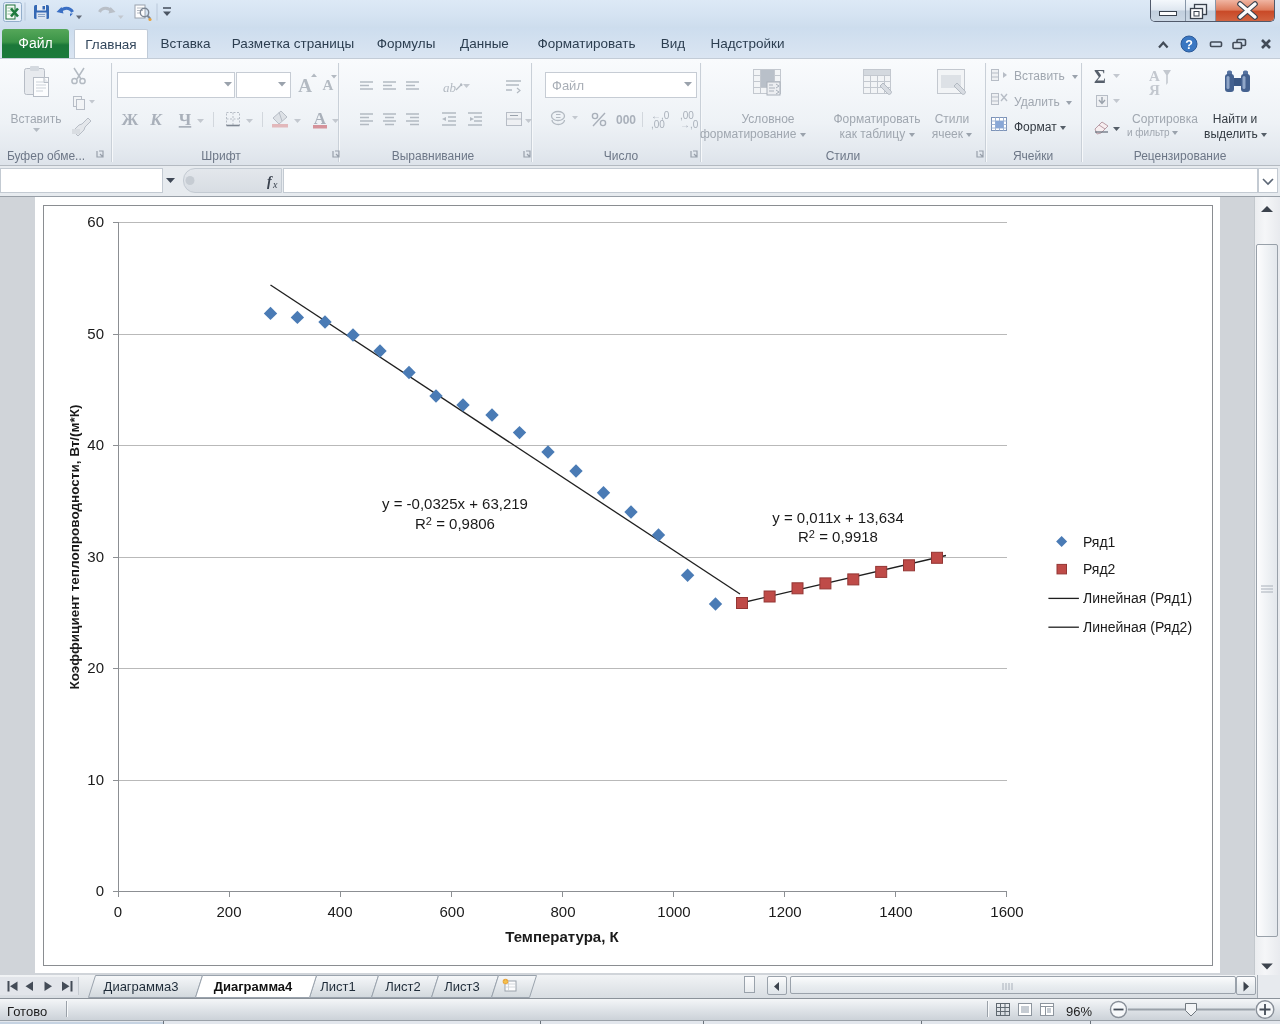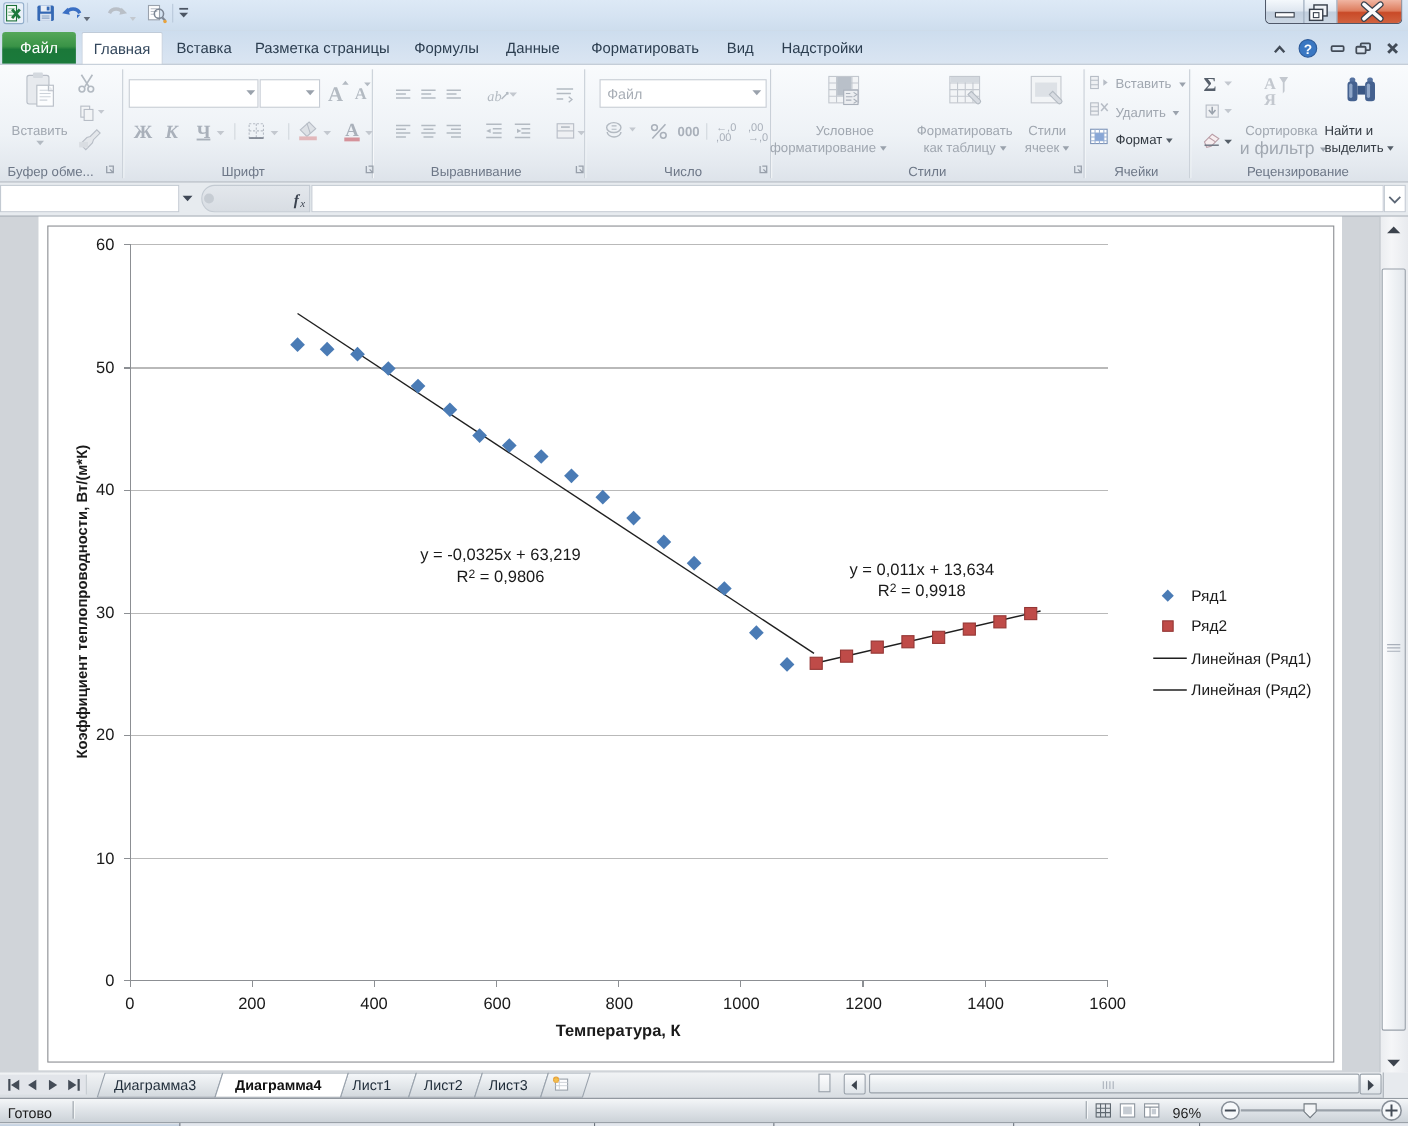--- a/index.html
+++ b/index.html
@@ -94,22 +94,22 @@
   <div class="t gray-txt" style="left:806px;top:53px;width:142px;text-align:center;font-size:12px">Форматировать</div>
   <div class="t gray-txt" style="left:806px;top:68px;width:142px;text-align:center;font-size:12px">как таблицу <span class="caret"></span></div>
   <div class="t gray-txt" style="left:920px;top:53px;width:64px;text-align:center;font-size:12px">Стили</div>
   <div class="t gray-txt" style="left:920px;top:68px;width:64px;text-align:center;font-size:12px">ячеек <span class="caret"></span></div>
 
   <div class="t gray-txt" style="left:1014px;top:10px;font-size:12px">Вставить&nbsp; <span class="caret"></span></div>
   <div class="t gray-txt" style="left:1014px;top:36px;font-size:12px">Удалить&nbsp; <span class="caret"></span></div>
   <div class="t dark-txt" style="left:1014px;top:61px;font-size:12px">Формат <span class="caret dk"></span></div>
 
   <div class="t gray-txt" style="left:1127px;top:53px;width:76px;text-align:center;font-size:12px">Сортировка</div>
-  <div class="t gray-txt" style="left:1127px;top:68px;width:76px;text-align:center;font-size:16px">и фильтр <span class="caret"></span></div>
-  <div class="t dark-txt" style="left:1204px;top:53px;width:62px;font-size:12px">Найти и</div>
+  <div class="t gray-txt" style="left:1127px;top:68px;width:76px;text-align:left;font-size:10px">и фильтр <span class="caret"></span></div>
+  <div class="t dark-txt" style="left:1204px;top:53px;width:62px;text-align:center;font-size:12px">Найти и</div>
   <div class="t dark-txt" style="left:1204px;top:68px;width:62px;font-size:12px">выделить <span class="caret dk"></span></div>
 </div>
 <div class="abs" id="fbar">
   <div class="abs" id="namebox"></div>
   <div class="abs" id="fx-pill"></div>
   <div class="abs" id="ffield"></div>
   <div class="abs" id="fchev"></div>
 </div>
 <div class="abs" id="work">
   <div class="abs" id="page"></div>

